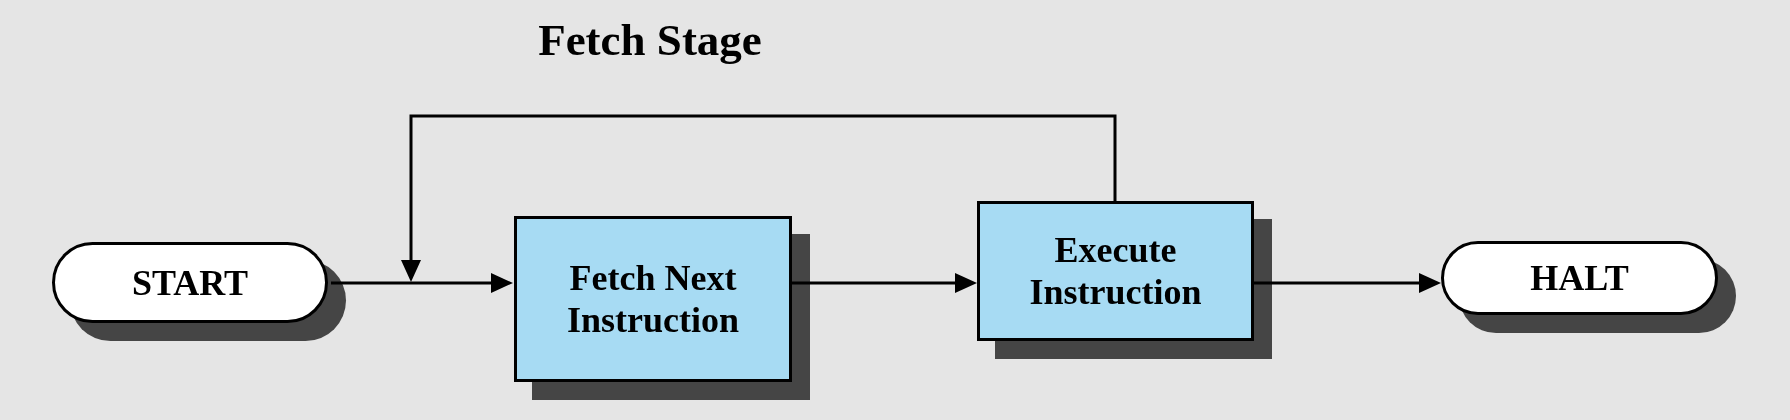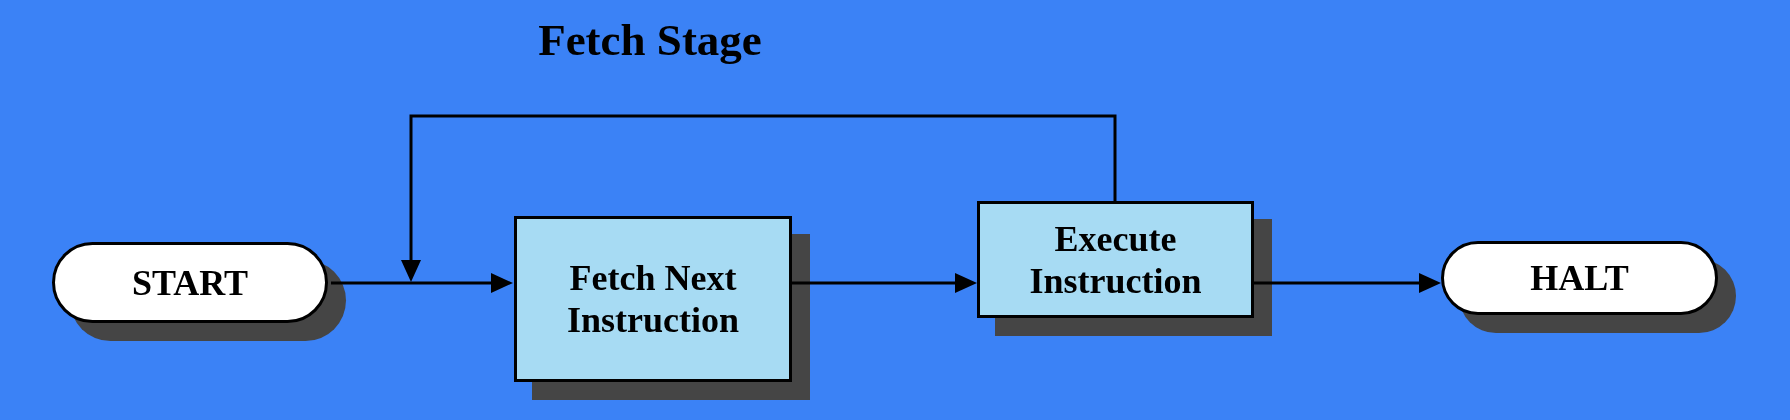--- a/index.html
+++ b/index.html
@@ -4,21 +4,21 @@
 <style>
   html, body {
     margin: 0;
     padding: 0;
     background: #ffffff;
   }
   .canvas {
     position: relative;
     width: 1790px;
     height: 420px;
-    background: #3b82f6;
+    background: #e5e5e5;
     overflow: hidden;
     font-family: "Liberation Serif", "DejaVu Serif", serif;
   }
   .stage-label {
     position: absolute;
     top: 14px;
     transform: translateX(-50%);
     font-size: 45px;
     font-weight: bold;
     color: #000000;
@@ -47,21 +47,21 @@
   }
   .terminator {
     background: #ffffff;
     border-radius: 42px;
   }
   .process {
     background: #a7dbf3;
   }
   #node-start   { left: 52px;   top: 242px; width: 276px; height: 81px;  }
   #node-fetch   { left: 514px;  top: 216px; width: 278px; height: 166px; }
-  #node-execute { left: 977px;  top: 201px; width: 277px; height: 117px; }
+  #node-execute { left: 977px;  top: 201px; width: 277px; height: 140px; }
   #node-halt    { left: 1441px; top: 241px; width: 277px; height: 74px;  }
 
   .connector-layer {
     position: absolute;
     left: 0;
     top: 0;
     pointer-events: none;
   }
   .connector-layer line,
   .connector-layer path {

